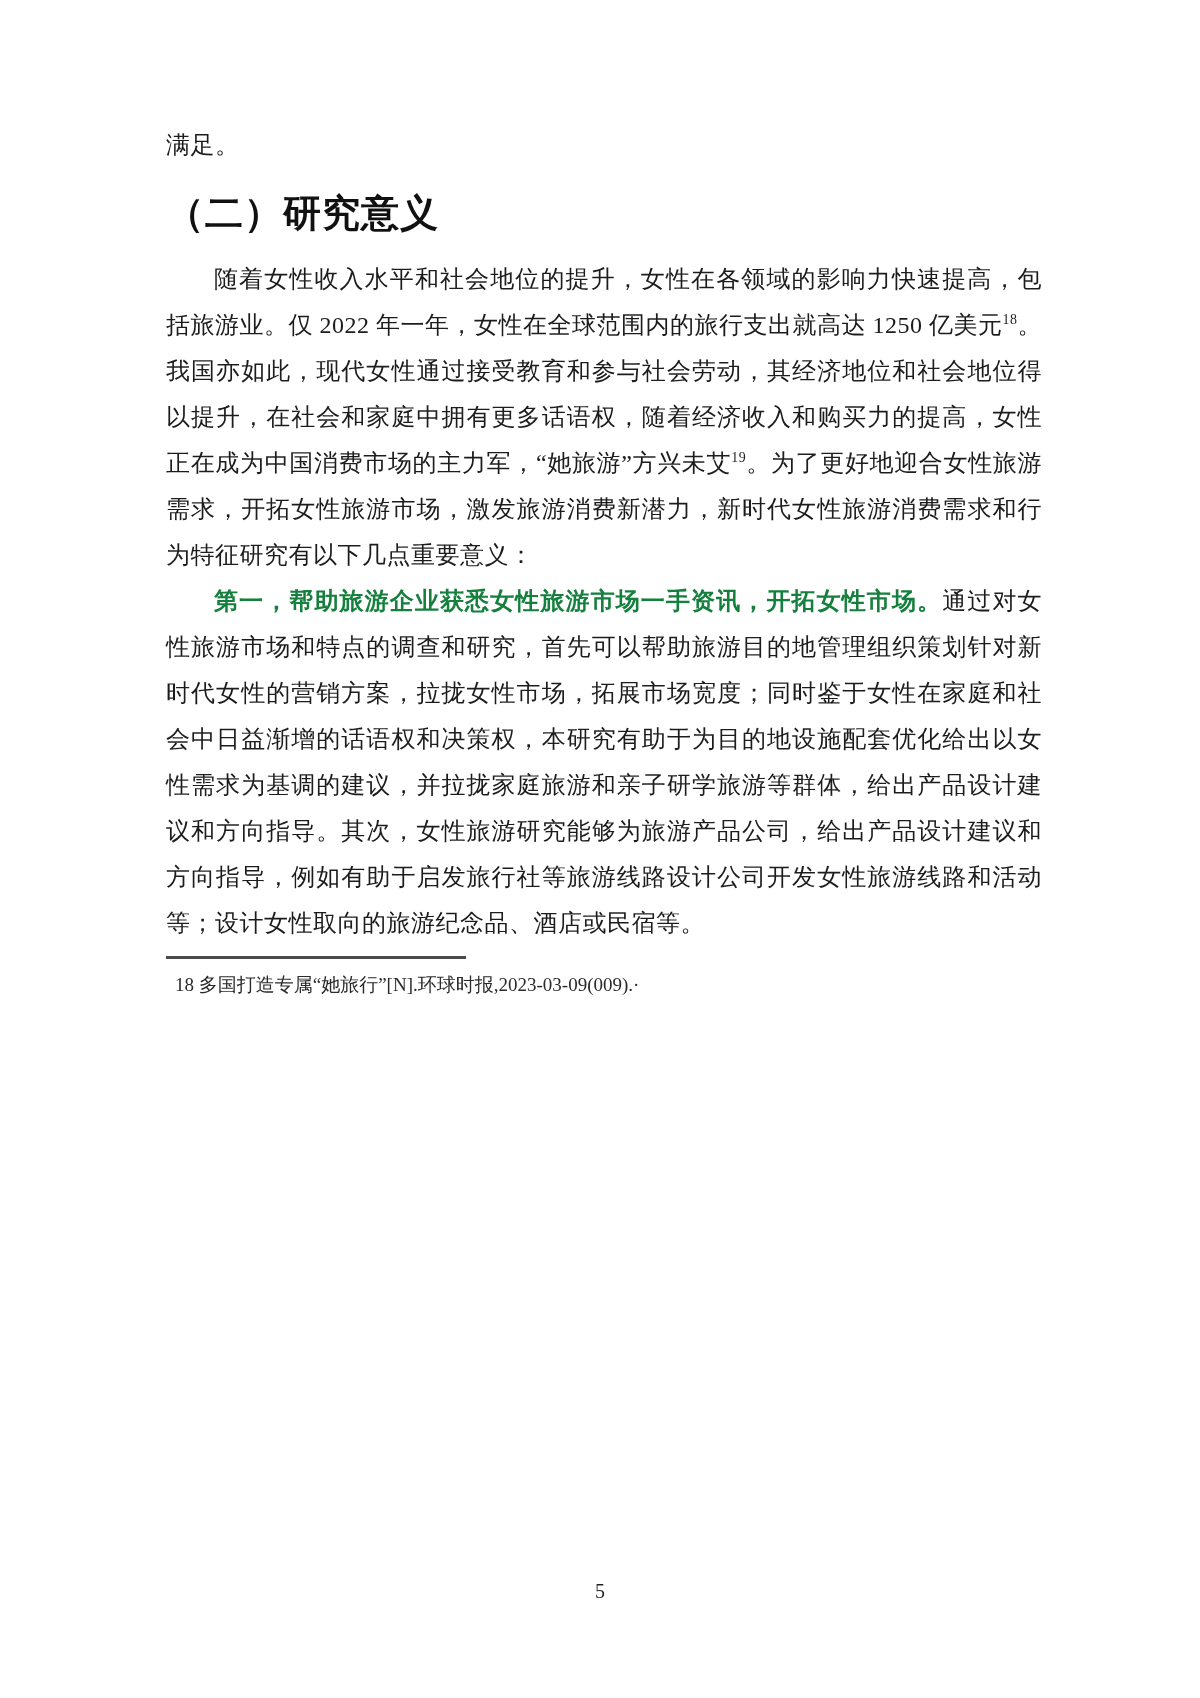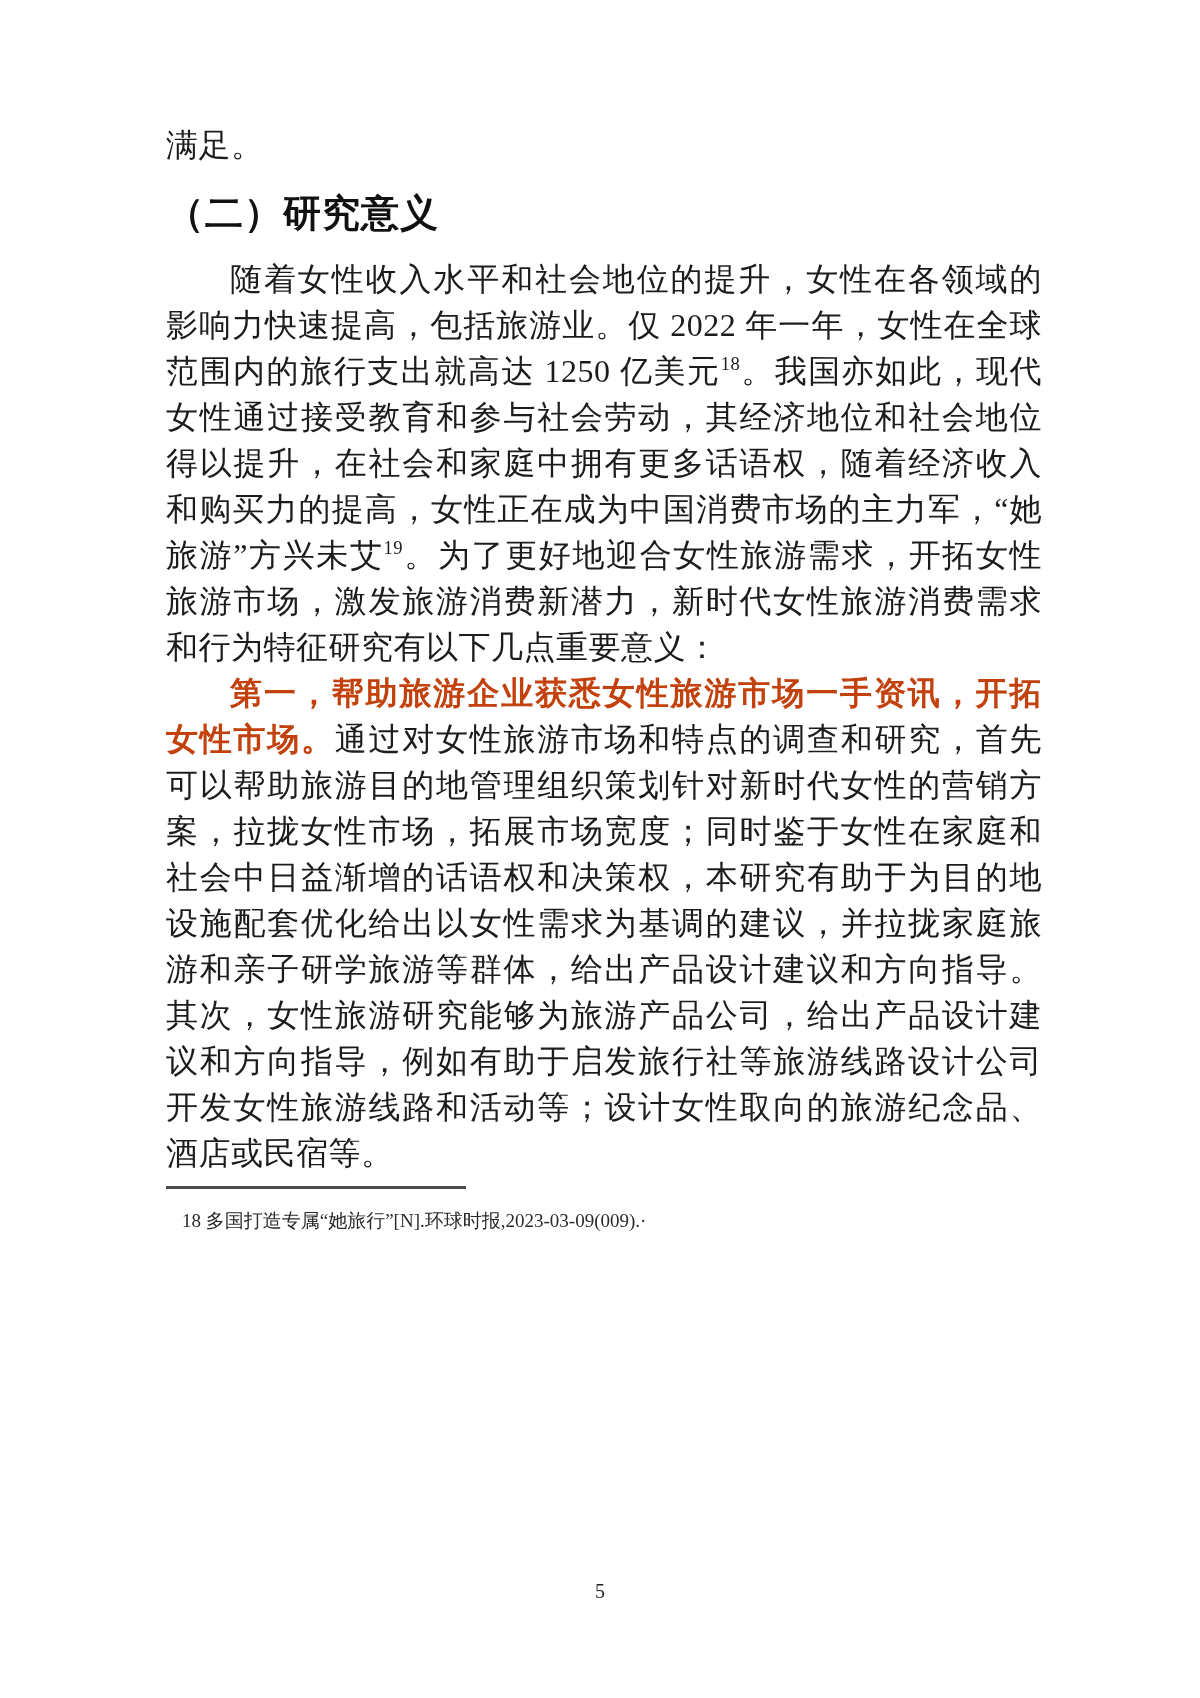--- a/index.html
+++ b/index.html
@@ -9,58 +9,58 @@
     color: #1c1c1c;
     font-family: "Liberation Serif", "DejaVu Serif", serif;
     position: relative;
     overflow: hidden;
   }
   .content {
     padding: 122px 158px 0 166px;
   }
   p.para {
     margin: 0;
-    font-size: 32px;
+    font-size: 24px;
     line-height: 46px;
     text-align: justify;
     text-justify: inter-ideograph;
     letter-spacing: 0.5px;
   }
   p.indent { text-indent: 2em; }
   h2.heading {
     margin: 24px 0 22px 0;
     font-size: 38px;
     line-height: 42px;
     font-weight: 700;
     font-family: "Liberation Sans", "DejaVu Sans", sans-serif;
     letter-spacing: 1px;
     color: #111111;
   }
   .para b {
     font-family: Liberation Sans, sans-serif;
     font-weight: 700;
-    color: #c2410c;
+    color: #15803d;
   }
   sup {
     font-size: 0.58em;
     vertical-align: super;
     line-height: 0;
   }
   .footnotes {
     padding: 0 158px 0 166px;
     margin-top: 10px;
   }
   .fn-rule {
     width: 300px;
     height: 0;
     border-top: 3px solid #4a4a4a;
     margin-bottom: 10px;
   }
   .fn {
-    margin: 16px;
+    margin: 9px;
     font-size: 19px;
     line-height: 31px;
     text-align: justify;
     color: #2a2a2a;
   }
   .page-number {
     position: absolute;
     bottom: 95px;
     left: 0;
     width: 100%;

